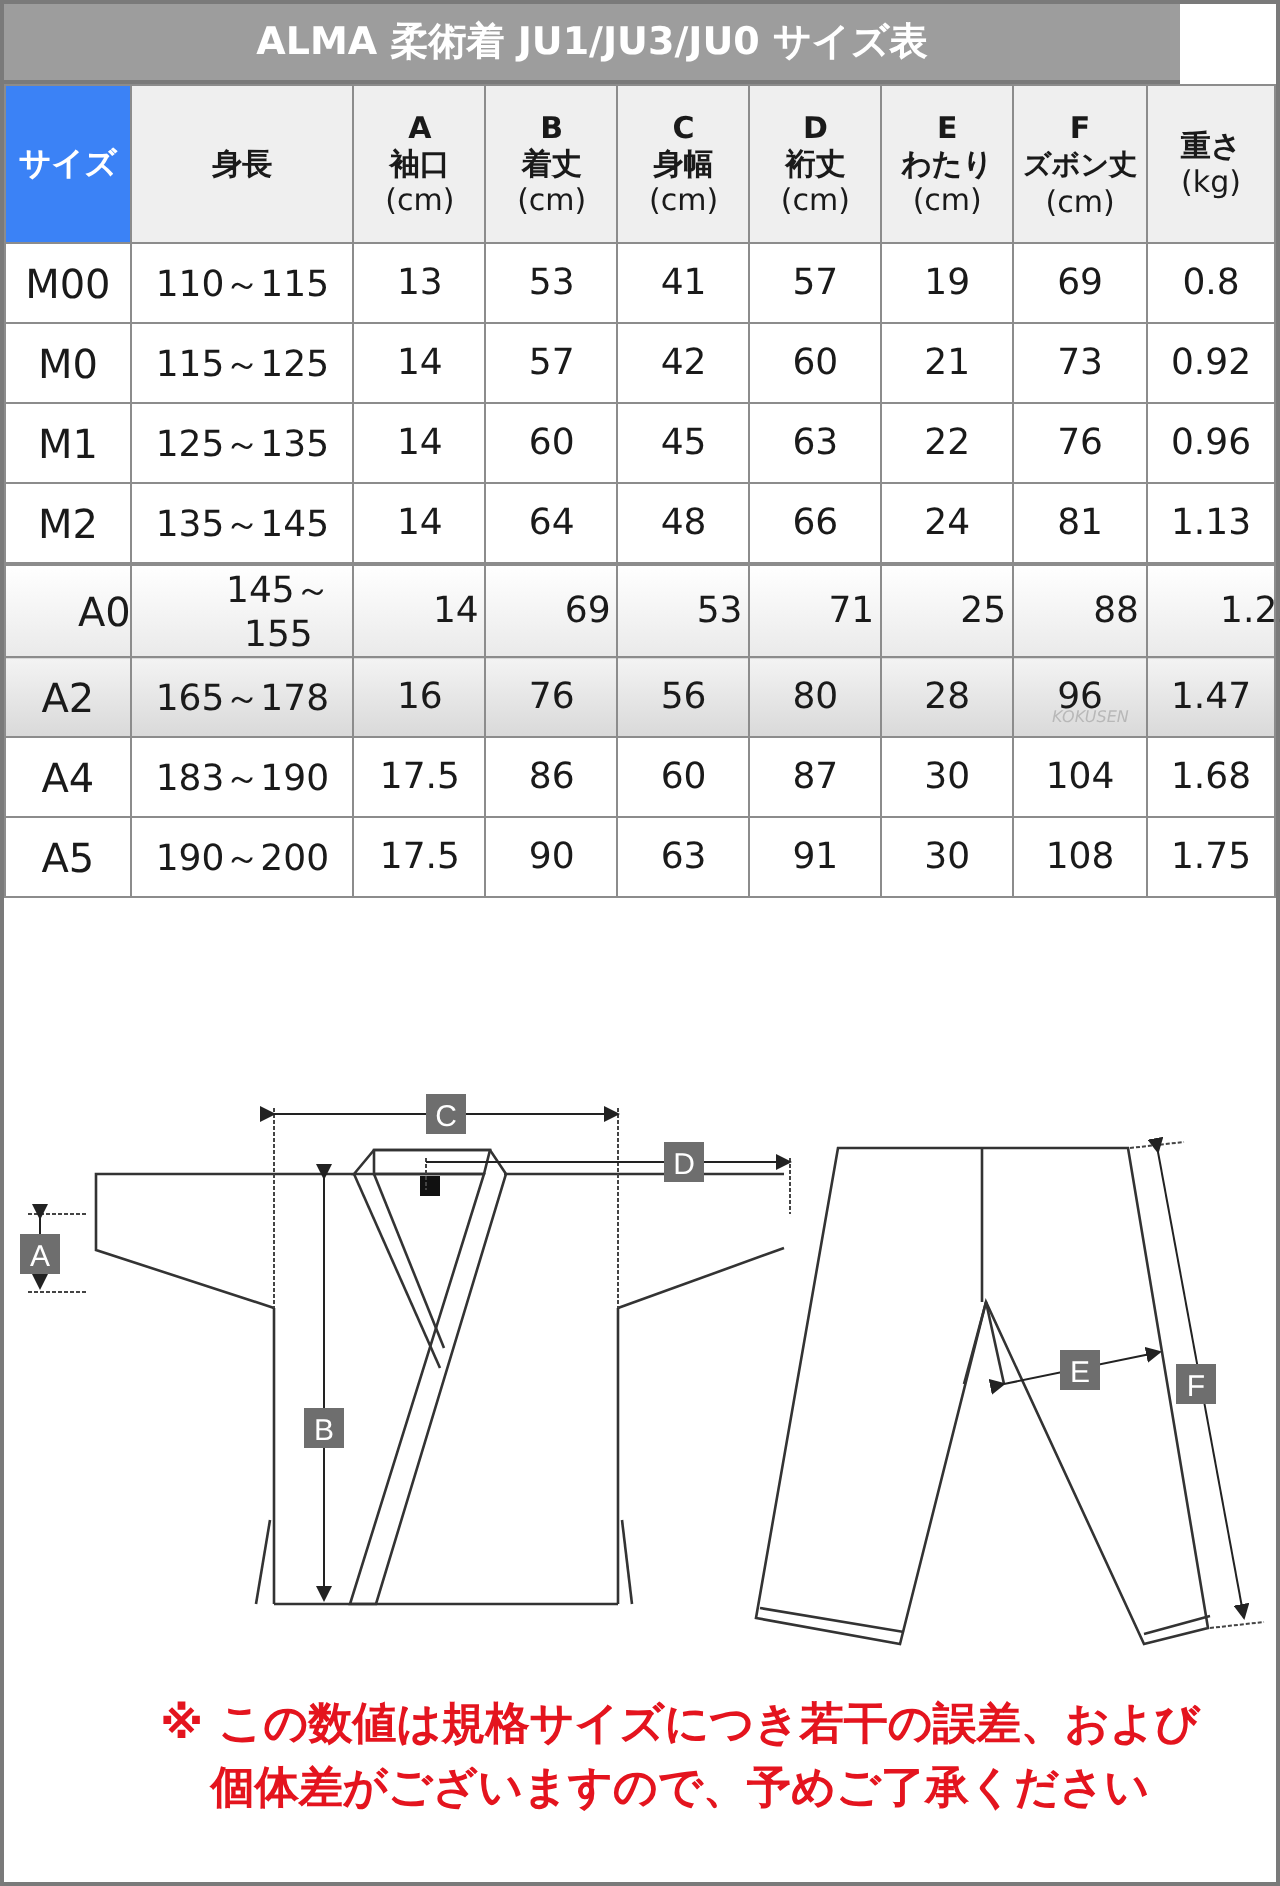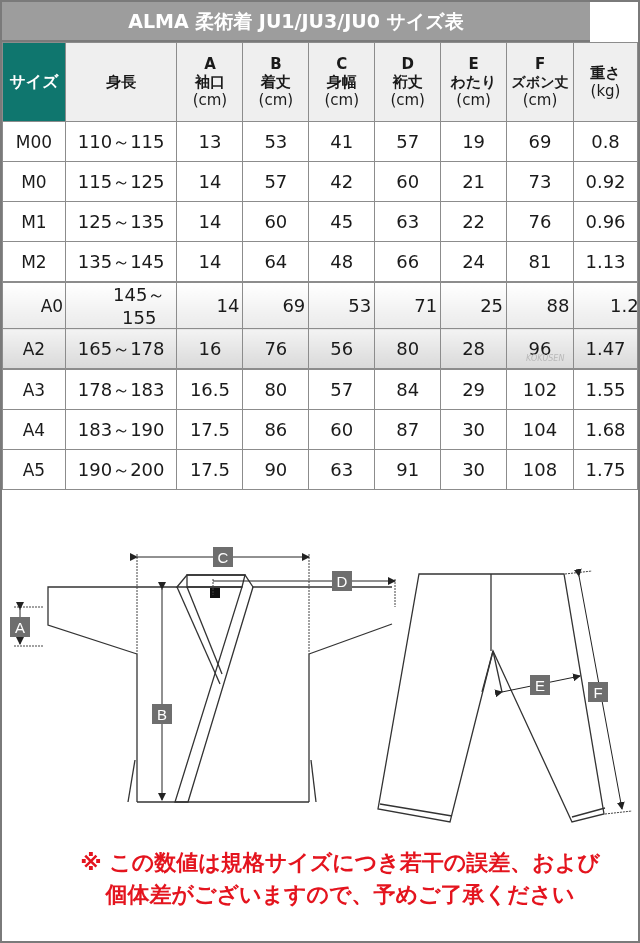--- a/index.html
+++ b/index.html
@@ -2,24 +2,24 @@
 <html><head>
 <meta charset="utf-8">
 <style>
   html,body{margin:0;padding:0;background:#fff;}
   body{width:640px;height:943px;position:relative;overflow:hidden;font-family:"DejaVu Sans","Liberation Sans",sans-serif;}
   .frame{position:absolute;left:0;top:0;width:636px;height:939px;border:2px solid #7a7a7a;background:#fff;}
   .title{position:absolute;left:0;top:0;width:588px;height:38px;background:#9d9d9d;color:#fff;font-size:19px;font-weight:bold;text-align:center;line-height:38px;border-bottom:2px solid #7a7a7a;}
   table{position:absolute;left:0;top:40px;border-collapse:collapse;width:636px;table-layout:fixed;}
   th,td{border:1px solid #8c8c8c;text-align:center;padding:0;color:#1a1a1a;}
   th{background:#efefef;height:78px;font-size:15px;font-weight:bold;line-height:18px;}
-  th.size-h{background:#0f766e;color:#fff;font-size:16px;}
+  th.size-h{background:#3b82f6;color:#fff;font-size:16px;}
   th .unit{font-weight:normal;font-size:15px;}
   td{height:39px;font-size:18px;}
-  td.size{font-size:17px;}
+  td.size{font-size:20px;}
   tr.grp-a td{background:linear-gradient(#ffffff,#eaeaea);padding-left:36px;}
   tr.grp-b td{background:linear-gradient(#f3f3f3,#d9d9d9);text-align:center;}
   tr.sep td{border-top:2px solid #8c8c8c;}
   .diagram{position:absolute;left:0;top:522px;width:636px;height:310px;}
   .note{position:absolute;left:0;top:845px;width:636px;text-align:center;color:#e4141e;font-size:22px;font-weight:bold;line-height:32px;margin-left:20px;}
   .watermark{position:absolute;left:484px;top:352px;font-size:8px;font-style:italic;font-weight:normal;color:#b8b8b8;letter-spacing:0px;margin-left:40px;}
 </style>
 </head>
 <body>
 
@@ -110,31 +110,20 @@
         <tr class="grp-b">
           <td class="size">A2</td>
           <td>165～178</td>
           <td>16</td>
           <td>76</td>
           <td>56</td>
           <td>80</td>
           <td>28</td>
           <td>96</td>
           <td>1.47</td>
-        </tr>
-        <tr class=" sep">
-          <td class="size">A3</td>
-          <td>178～183</td>
-          <td>16.5</td>
-          <td>80</td>
-          <td>57</td>
-          <td>84</td>
-          <td>29</td>
-          <td>102</td>
-          <td>1.55</td>
         </tr>
         <tr>
           <td class="size">A4</td>
           <td>183～190</td>
           <td>17.5</td>
           <td>86</td>
           <td>60</td>
           <td>87</td>
           <td>30</td>
           <td>104</td>

